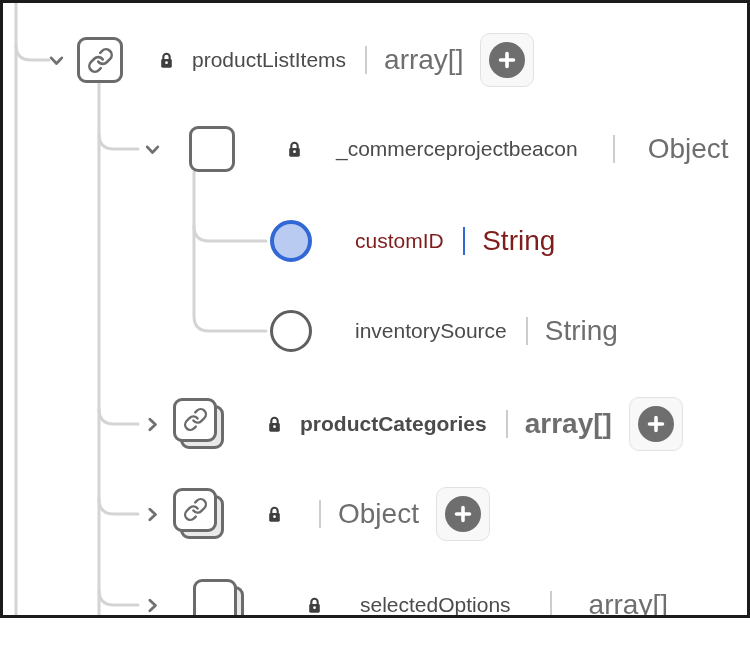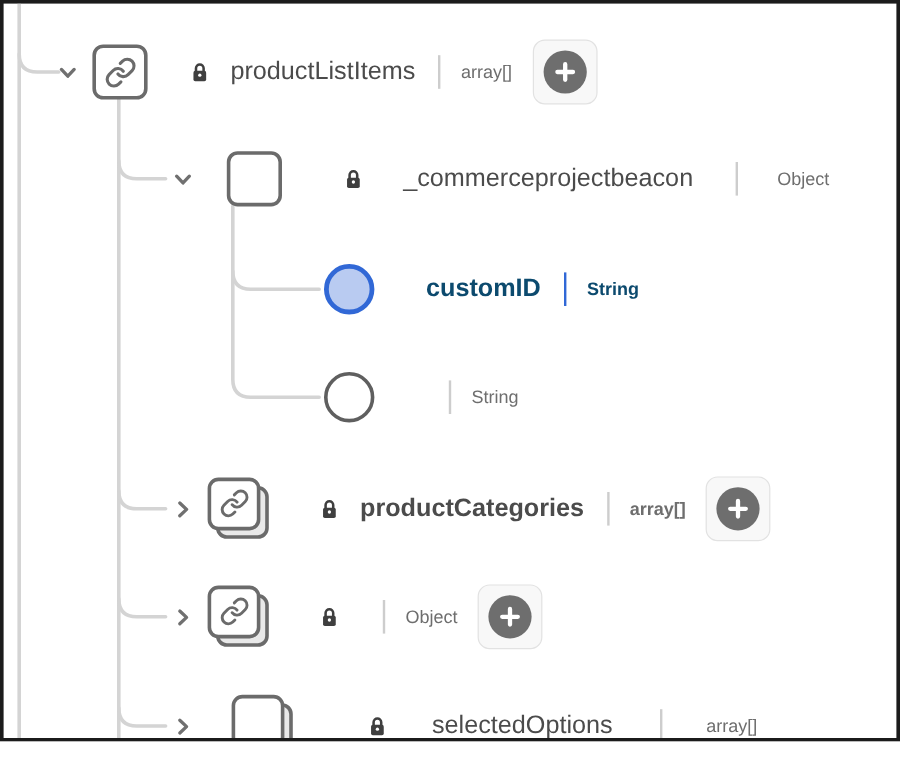--- a/index.html
+++ b/index.html
@@ -29,23 +29,23 @@
     border:3px solid #6b6b6b;border-radius:9px;background:#ffffff;
     display:flex;align-items:center;justify-content:center;
   }
   .circle{
     flex:0 0 auto;width:42px;height:42px;box-sizing:border-box;border-radius:50%;
     border:3px solid #5f5f5f;background:#ffffff;
   }
   .circle.selected{border:4px solid #3168d6;background:#b9cbf1;}
   .lockwrap{flex:0 0 auto;display:flex;align-items:center;margin-right:17px;}
   .fname{font-size:21px;color:#4b4b4b;white-space:nowrap;}
-  .ftype{font-size:15px;color:#6e6e6e;white-space:nowrap;text-align:right;}
+  .ftype{font-size:28px;color:#6e6e6e;white-space:nowrap;text-align:right;}
   .vdiv{flex:0 0 auto;width:2px;height:28px;background:#cdcdcd;margin:0 17px 0 19px;}
-  .row.sel .fname,.row.sel .ftype{color:#0c4a6e;font-weight:700;}
+  .row.sel .fname,.row.sel .ftype{color:#7f1d1d;font-weight:400;}
   .row.sel .vdiv{background:#3168d6;width:2.5px;}
   .addbtn{
     flex:0 0 auto;width:54px;height:54px;box-sizing:border-box;margin-left:17px;
     background:#f8f8f8;border:1px solid #e2e2e2;border-radius:10px;
     display:flex;align-items:center;justify-content:center;cursor:pointer;padding:0;
   }
   .pluscirc{
     width:36px;height:36px;border-radius:50%;background:#6e6e6e;
     display:flex;align-items:center;justify-content:center;
   }
@@ -129,20 +129,21 @@
 
   <div class="row sel" id="row2">
     <span class="circle selected mr43"></span>
     <span class="fname">customID</span>
     <span class="vdiv"></span>
     <span class="ftype">String</span>
   </div>
 
   <div class="row" id="row3">
     <span class="circle mr43"></span>
+    <span class="fname">inventorySource</span>
     <span class="vdiv"></span>
     <span class="ftype">String</span>
   </div>
 
   <div class="row" id="row4">
     <span class="chev mr12">
       <svg width="17" height="17" viewBox="0 0 16 16">
           <path d="M5.5 3 L10.8 8 L5.5 13" stroke="#707070" stroke-width="2.6" fill="none" stroke-linecap="round" stroke-linejoin="round"></path>
         </svg>
     </span>

